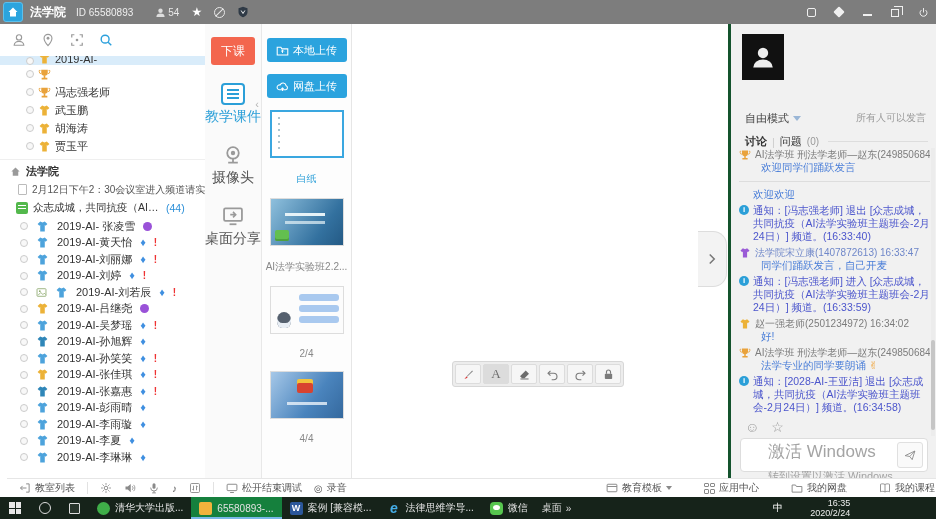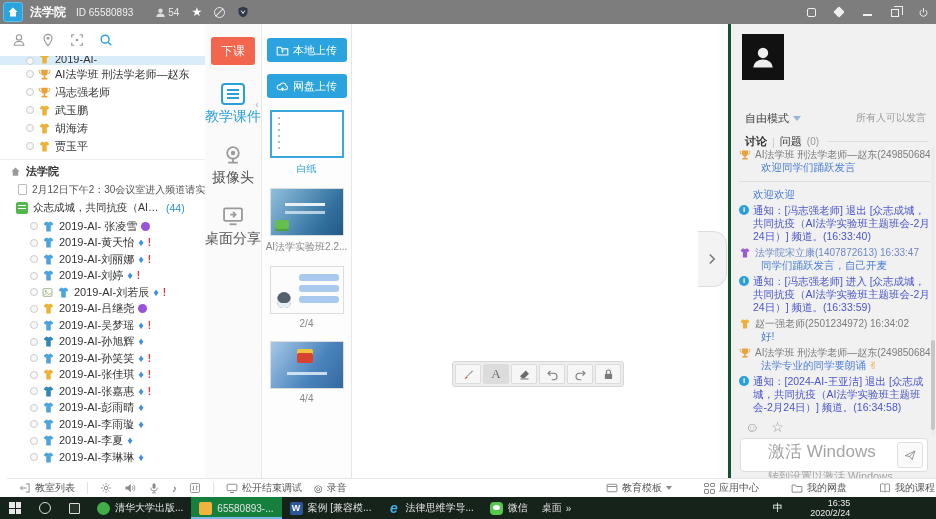--- a/index.html
+++ b/index.html
@@ -59,21 +59,21 @@
   .sec-row{display:flex;align-items:center;height:19px;padding-left:10px;gap:5px;font-weight:bold;font-size:11px;}
   .sec-row svg{width:11px;height:11px;color:#9a9a9a;}
   .notice-row{display:flex;align-items:center;height:17px;padding-left:18px;gap:5px;font-size:10px;color:#555;white-space:nowrap;overflow:hidden;}
   .doc-ic{width:9px;height:11px;border:1px solid #bbb;border-radius:1px;background:#fff;flex:none;}
   .chan-row{display:flex;align-items:center;height:19px;padding-left:16px;gap:5px;font-size:10.5px;color:#333;white-space:nowrap;}
   .chan-ic{width:12px;height:12px;border-radius:2px;background:#53b84c;flex:none;position:relative;}
   .chan-ic::after{content:"";position:absolute;left:2px;top:3px;right:2px;height:1.5px;background:#fff;box-shadow:0 3px 0 #fff;}
   .chan-name{overflow:hidden;text-overflow:ellipsis;max-width:128px;}
   .chan-count{color:#2b8fd8;}
   .students{margin-top:1px;}
-  .students .rrow{height:16.5px;padding-left:30px;}
+  .students .rrow{height:16.5px;padding-left:20px;gap:8px;}
   .side-scroll{position:absolute;right:1px;top:34px;width:6px;height:414px;background:#f4f4f4;border-radius:3px;}
   .side-thumb{position:absolute;left:0;top:50px;width:6px;height:160px;background:#c8c8c8;border-radius:3px;}
 
   
   .toolcol{position:absolute;left:205px;top:0;width:57px;height:454px;background:#fafafa;border-right:1px solid #e8e8e8;text-align:center;}
   .btn-dismiss{display:block;margin:13px auto 0;width:44px;height:28px;background:#f3664e;color:#fff;border:none;border-radius:3px;font-size:12px;font-family:inherit;cursor:pointer;}
   .tool-item{margin-top:18px;cursor:pointer;}
   .tool-item .tlabel{font-size:14px;color:#555;margin-top:3px;}
   .tool-item.sel .tlabel{color:#2b9fd8;}
   .tw-ic{width:24px;height:22px;margin:0 auto;border:2px solid #2b9fd8;border-radius:4px;position:relative;background:#fff;}
@@ -82,21 +82,21 @@
   .collapse-arrow{position:absolute;right:2px;top:74px;color:#b5b5b5;font-size:11px;}
 
   
   .slidecol{position:absolute;left:262px;top:0;width:90px;height:454px;background:#fdfdfd;border-right:1px solid #e6e6e6;text-align:center;}
   .up-btn{display:flex;align-items:center;justify-content:center;gap:4px;width:80px;height:24px;margin:12px auto 0;background:#2ba3de;color:#fff;border:none;border-radius:3px;font-size:11px;font-family:inherit;cursor:pointer;}
   .up-btn:first-child{margin-top:14px;}
   .up-btn svg{width:13px;height:13px;color:#fff;}
   .slide{margin-top:12px;cursor:pointer;}
   .thumb{position:relative;width:74px;height:48px;margin:0 auto;border:1px solid #ddd;background:#fff;overflow:hidden;}
   .slide.selected .thumb{border:2px solid #3aa7e0;}
-  .slabel{font-size:10px;color:#888;margin-top:4px;white-space:nowrap;overflow:hidden;text-overflow:ellipsis;padding:0 3px;}
+  .slabel{font-size:10px;color:#888;margin-top:14px;white-space:nowrap;overflow:hidden;text-overflow:ellipsis;padding:0 3px;}
   .slide.selected .slabel{color:#2b9fd8;}
   .thumb.blank::before{content:"";position:absolute;left:6px;top:5px;bottom:5px;width:2px;
     background:repeating-linear-gradient(#a9c4cf 0 2px,transparent 2px 6px);}
   .thumb.title-slide{background:linear-gradient(125deg,#8fc0dd 0%,#33719f 70%,#245a85 100%);}
   .thumb.title-slide::before{content:"";position:absolute;left:14px;top:14px;width:40px;height:3px;background:#e6f2f7;box-shadow:0 8px 0 rgba(230,242,247,.7);}
   .thumb.title-slide::after{content:"";position:absolute;left:4px;bottom:4px;width:14px;height:11px;background:#63bf4f;border-radius:2px;box-shadow:inset 0 -2px 0 #4ea13d;}
   .thumb.cartoon{background:#fcfcfc;}
   .thumb.cartoon::before{content:"";position:absolute;right:4px;top:7px;width:40px;height:7px;border-radius:3px;background:#a9c9ef;box-shadow:0 11px 0 #a9c9ef,0 22px 0 #a9c9ef;}
   .thumb.cartoon::after{content:"";position:absolute;left:6px;bottom:5px;width:14px;height:16px;border-radius:50% 50% 40% 40%;background:#55606e;box-shadow:inset 0 -5px 0 #e8eef5;}
   .thumb.cartoon2{background:#fcfcfc;}
@@ -404,21 +404,20 @@
             <span class="rname">2019-AI-</span>
           </div>
           <div class="rrow">
             <span class="radio"></span>
             <span class="ric trophy">
               <svg class="i-trophy">
                 <use href="#i-trophy"></use>
               </svg>
 
             </span>
-            <span class="rname">AI法学班 刑法学老师—赵东</span>
           </div>
           <div class="rrow">
             <span class="radio"></span>
             <span class="ric trophy">
               <svg class="i-trophy">
                 <use href="#i-trophy"></use>
               </svg>
 
             </span>
             <span class="rname">冯志强老师</span>
@@ -899,21 +898,21 @@
             <div class="msg-text">
               <span>法学专业的同学要朗诵</span>
               <span class="msg-emoji">✌</span>
             </div>
 
           </div>
           <div class="msg">
 
             <div class="msg-notice">
               <span class="info-i">i</span>
-              <span>通知：[2024-AI-王亚洁] 退出 [众志成城，共同抗疫（AI法学实验班主题班会-2月24日）] 频道。(16:34:58)</span>
+              <span>通知：[2028-AI-王亚洁] 退出 [众志成城，共同抗疫（AI法学实验班主题班会-2月24日）] 频道。(16:34:58)</span>
             </div>
 
           </div>
       </div>
       <div class="chat-scroll">
           <div class="chat-scroll-thumb"></div>
         </div>
       <div class="emoji-row">
         <span>☺</span>
         <span>☆</span>

